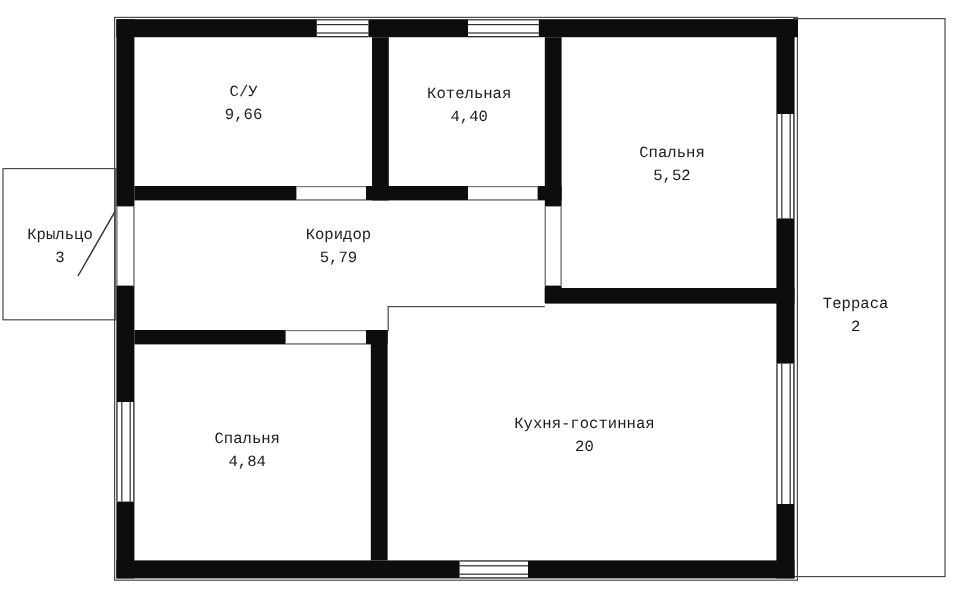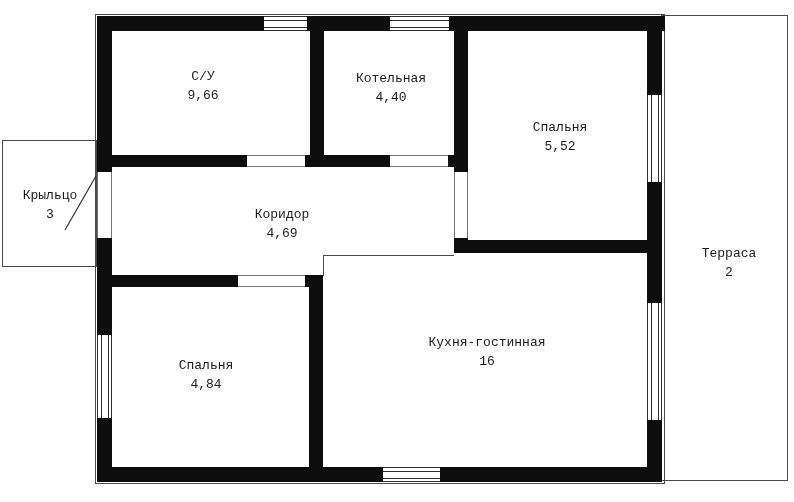--- a/index.html
+++ b/index.html
@@ -84,34 +84,34 @@
     <div>9,66</div>
   </div>
   <div class="room-label" style="left:391px; top:88px;">
     <div>Котельная</div>
     <div>4,40</div>
   </div>
   <div class="room-label" style="left:560px; top:137px;">
     <div>Спальня</div>
     <div>5,52</div>
   </div>
-  <div class="room-label" style="left:282px; top:224px;text-align:center;">
+  <div class="room-label" style="left:282px; top:205px;text-align:center;">
     <div>Коридор</div>
-    <div>4,69</div>
+    <div>5,79</div>
   </div>
   <div class="room-label" style="left:50px; top:205px;">
     <div>Крыльцо</div>
     <div>3</div>
   </div>
   <div class="room-label" style="left:206px; top:375px;">
     <div>Спальня</div>
     <div>4,84</div>
   </div>
-  <div class="room-label" style="left:487px; top:352px;">
+  <div class="room-label" style="left:487px; top:363px;">
     <div>Кухня-гостинная</div>
-    <div>16</div>
+    <div>20</div>
   </div>
-  <div class="room-label" style="left:729px; top:263px;">
+  <div class="room-label" style="left:713px; top:263px;">
     <div>Терраса</div>
     <div>2</div>
   </div>
 
 </div>
 
 </body></html>

